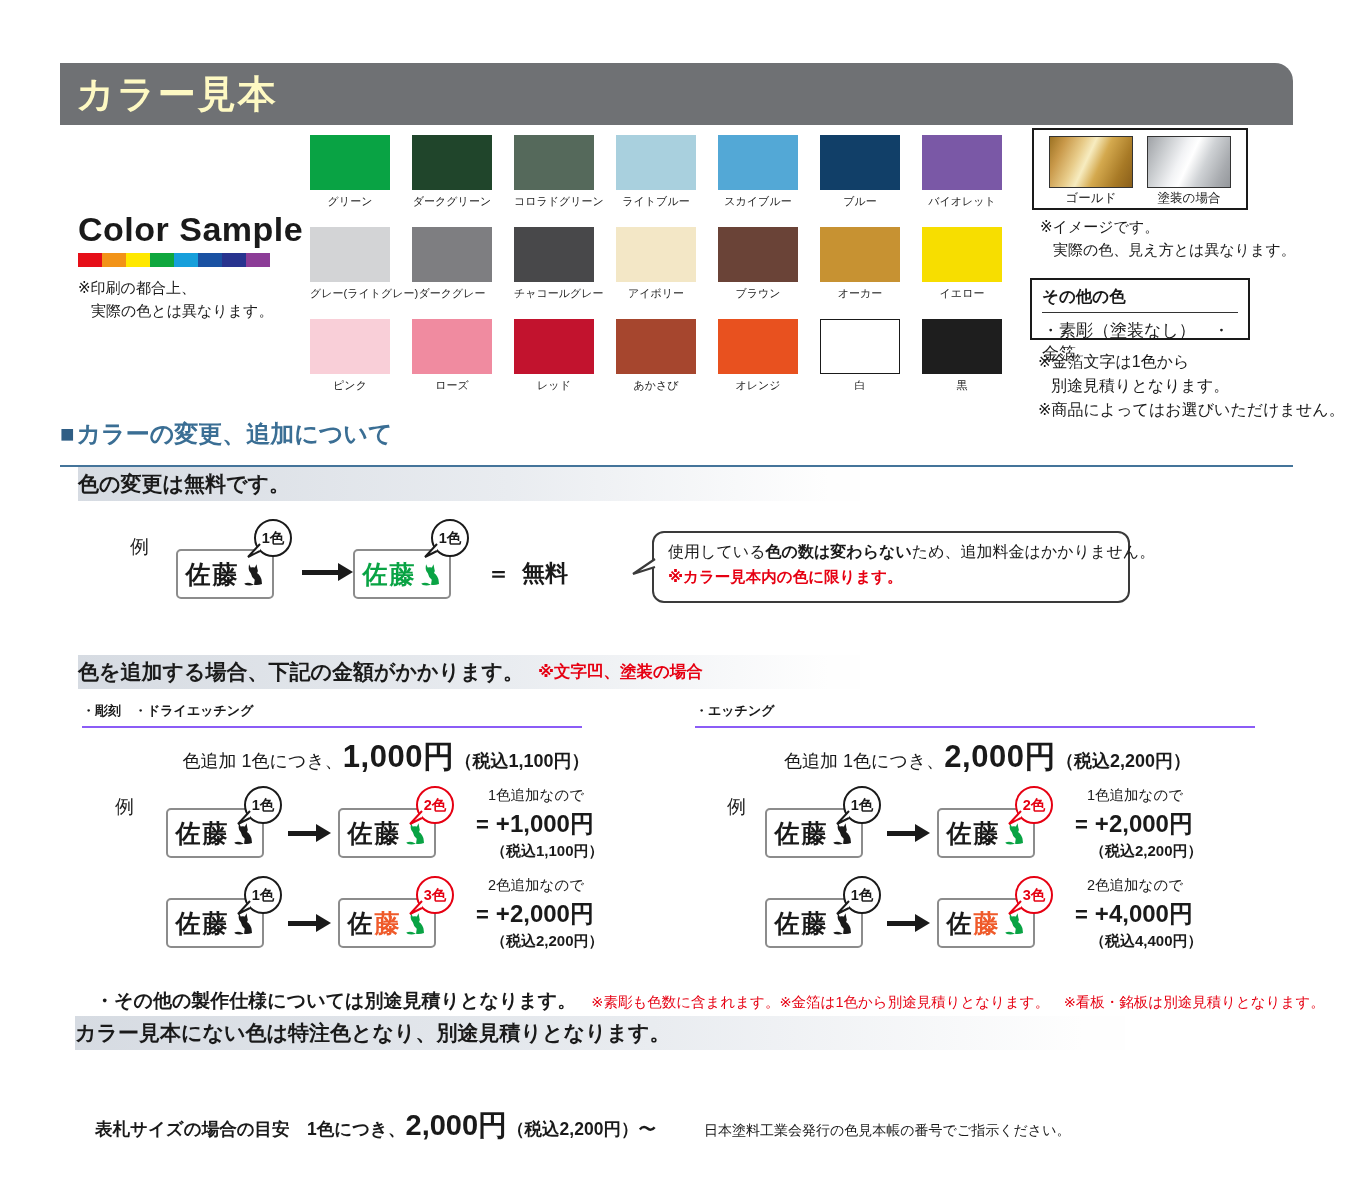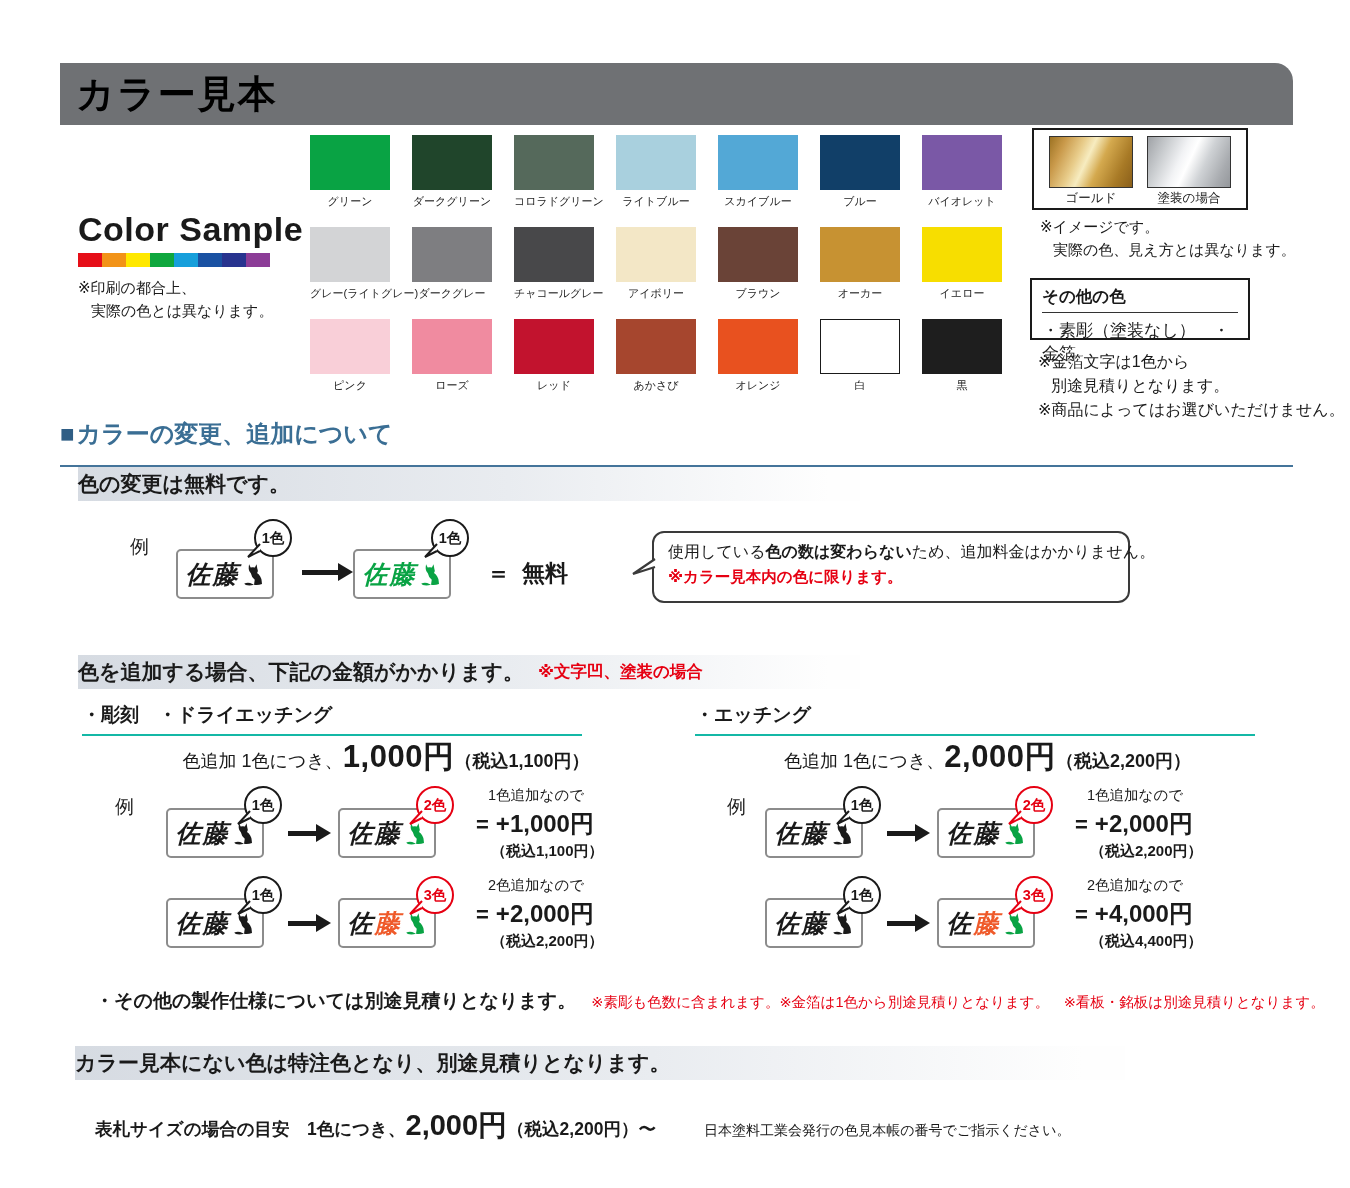--- a/index.html
+++ b/index.html
@@ -8,21 +8,21 @@
     font-family:"Liberation Sans","DejaVu Sans",sans-serif; color:#1a1a1a;
     -webkit-font-smoothing:antialiased;
   }
   .abs { position:absolute; }
 
   
   .header-bar {
     left:60px; top:63px; width:1233px; height:62px; background:#6f7174;
     border-radius:0 18px 0 0; display:flex; align-items:center;
   }
-  .header-bar .title { color:#000000; font-size:38px; font-weight:bold; padding-left:16px; letter-spacing:2px; }
+  .header-bar .title { color:#fef9c3; font-size:38px; font-weight:bold; padding-left:16px; letter-spacing:2px; }
 
   
   .cs-heading { left:78px; top:210px; font-size:34px; font-weight:bold; letter-spacing:0.5px; }
   .rainbow { left:78px; top:253px; display:flex; }
   .rainbow span { width:24px; height:14px; display:block; }
   .print-note { left:78px; top:276px; font-size:15px; line-height:1.55; }
   .indent { padding-left:13px; }
 
   
   .grid {
@@ -65,31 +65,31 @@
 
   
   .banner {
     background:linear-gradient(90deg,#d6dbe2 0%,#e9ecf0 55%,#fefefe 96%);
     height:34px; display:flex; align-items:center; box-sizing:border-box;
   }
   .banner .b-text { font-size:21px; font-weight:bold; color:#1a1a1a; }
   .banner .b-note { font-size:16.5px; color:#e60012; margin-left:14px; font-weight:bold; }
   .banner1 { left:78px; top:467px; width:782px; }
   .banner2 { left:78px; top:655px; width:782px; }
-  .banner3 { left:75px; top:1046px; width:1050px; }
+  .banner3 { left:75px; top:1016px; width:1050px; }
 
   .example-label { font-size:19px; color:#222; }
 
   
   .plate {
     position:absolute; width:98px; height:50px; background:#fff;
     border:2px solid #8c8c8c; border-radius:5px; box-sizing:border-box;
     display:flex; align-items:center; justify-content:center; gap:2px; z-index:1;
   }
-  .plate-text { font-size:25px; font-weight:bold; letter-spacing:2px; white-space:nowrap;font-style:italic; }
+  .plate-text { font-size:25px; font-weight:bold; letter-spacing:2px; white-space:nowrap; }
   .cat { width:23px; height:23px; flex:none; }
   .ink-black { color:#1a1a1a; }
   .ink-green { color:#09a344; }
   .ink-orange { color:#ef5a2a; }
 
   
   .balloon {
     position:absolute; width:38px; height:38px; border:2px solid #1a1a1a; border-radius:50%;
     background:#fff; display:flex; align-items:center; justify-content:center;
     font-size:14.5px; font-weight:bold; box-sizing:border-box; z-index:3; color:#1a1a1a;
@@ -110,21 +110,21 @@
   
   .bubble {
     left:652px; top:531px; width:478px; height:72px; box-sizing:border-box;
     border:2px solid #3a3a3a; border-radius:12px; background:#fff; padding:9px 14px;
   }
   .bubble .l1 { font-size:16px; white-space:nowrap; }
   .bubble .l2 { font-size:15.5px; color:#e60012; margin-top:4px; font-weight:bold; }
   .bubble .bubtail { position:absolute; left:-22px; top:24px; width:24px; height:20px; z-index:2; }
 
   
-  .col-title { font-size:19px; font-weight:bold; padding-bottom:6px; border-bottom:2px solid #14b8a6; box-sizing:border-box; }
+  .col-title { font-size:13px; font-weight:bold; padding-bottom:6px; border-bottom:2px solid #8b5cf6; box-sizing:border-box; }
   .col-price { display:flex; align-items:baseline; justify-content:center; }
   .col-price .pre { font-size:18px; }
   .col-price .big { font-size:31px; font-weight:bold; letter-spacing:0.5px; }
   .col-price .tax { font-size:18px; font-weight:bold; }
 
   
   .exrow { position:absolute; width:460px; height:80px; }
   .exrow .plateA { left:0; top:22px; }
   .exrow .balA  { left:78px; top:0; }
   .exrow .arr   { left:122px; top:45px; width:28px; }

